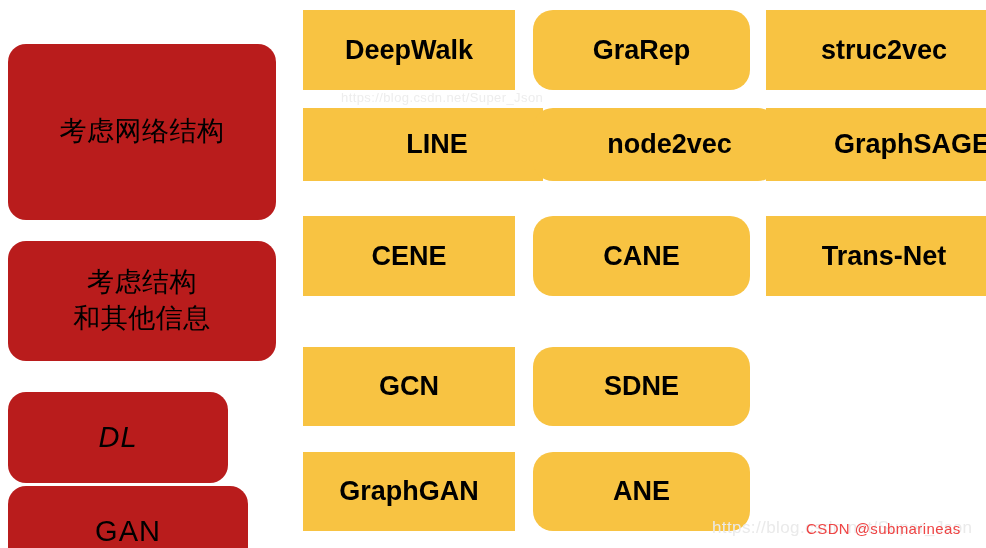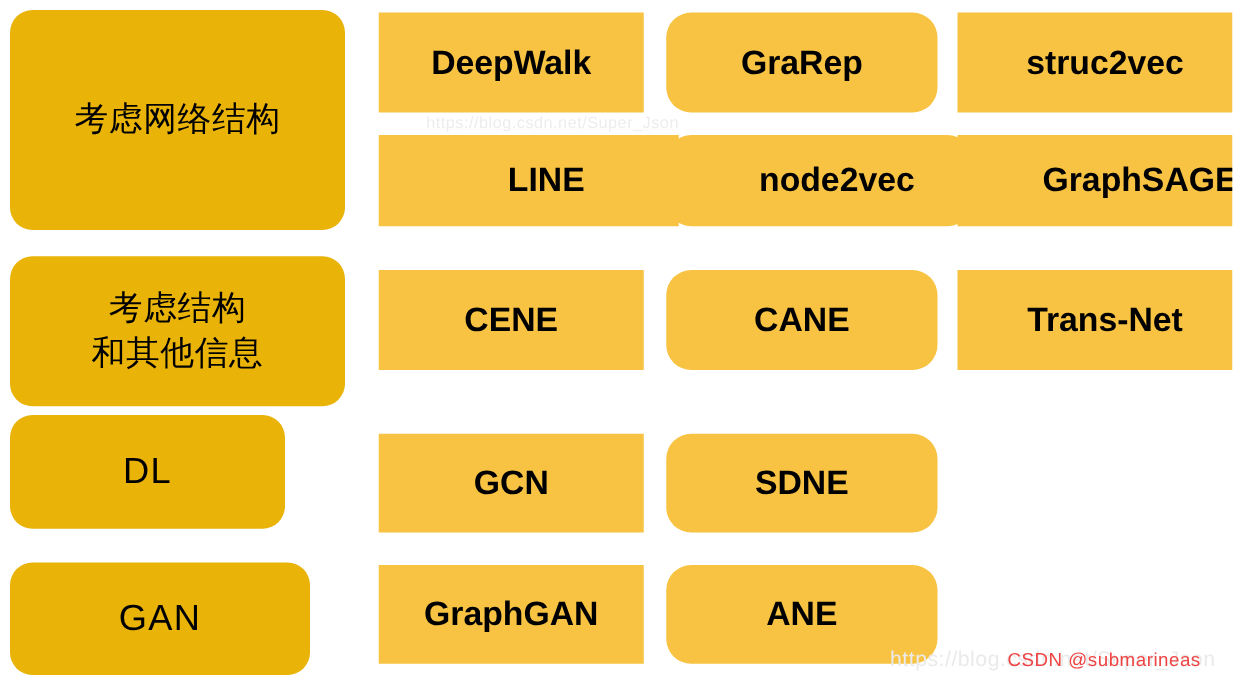--- a/index.html
+++ b/index.html
@@ -14,41 +14,42 @@
     position: relative;
     width: 986px;
     height: 548px;
     background: #ffffff;
     overflow: hidden;
   }
 
   
   .cat-box {
     position: absolute;
-    background: #eab308;
+    background: #b91c1c;
     border-radius: 18px;
     display: flex;
     align-items: center;
     justify-content: center;
     text-align: center;
     color: #000000;
     font-size: 27px;
     line-height: 1.32;
     font-weight: 400;
     white-space: pre-line;
     letter-spacing: 0.5px;
+    margin-top: 36px;
   }
   .cat-box.latin {
     font-size: 29px;
     letter-spacing: 1px;
   }
 
   #cat-0 { left: 8px;  top: 8px;   width: 268px; height: 176px; }
   #cat-1 { left: 8px;  top: 205px; width: 268px; height: 120px; }
-  #cat-2 { left: 8px;  top: 332px; width: 220px; height: 91px;  }
+  #cat-2 { left: 8px;  top: 356px; width: 220px; height: 91px; font-style: italic;  }
   #cat-3 { left: 8px;  top: 450px; width: 240px; height: 90px;  }
 
   
   .method-box {
     position: absolute;
     background: #f8c342;
     display: flex;
     align-items: center;
     justify-content: center;
     color: #000000;

